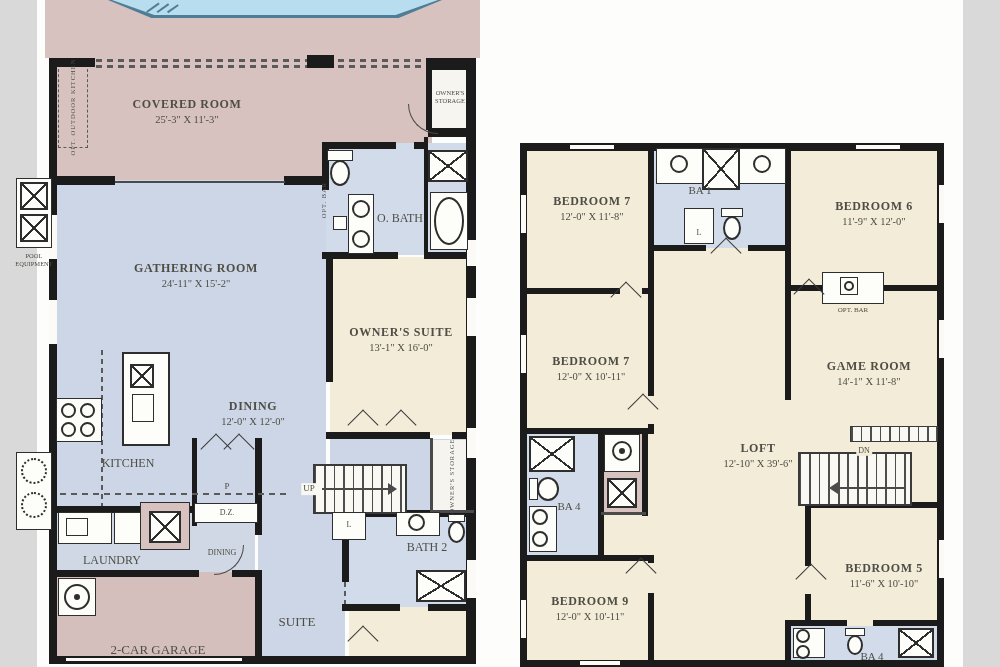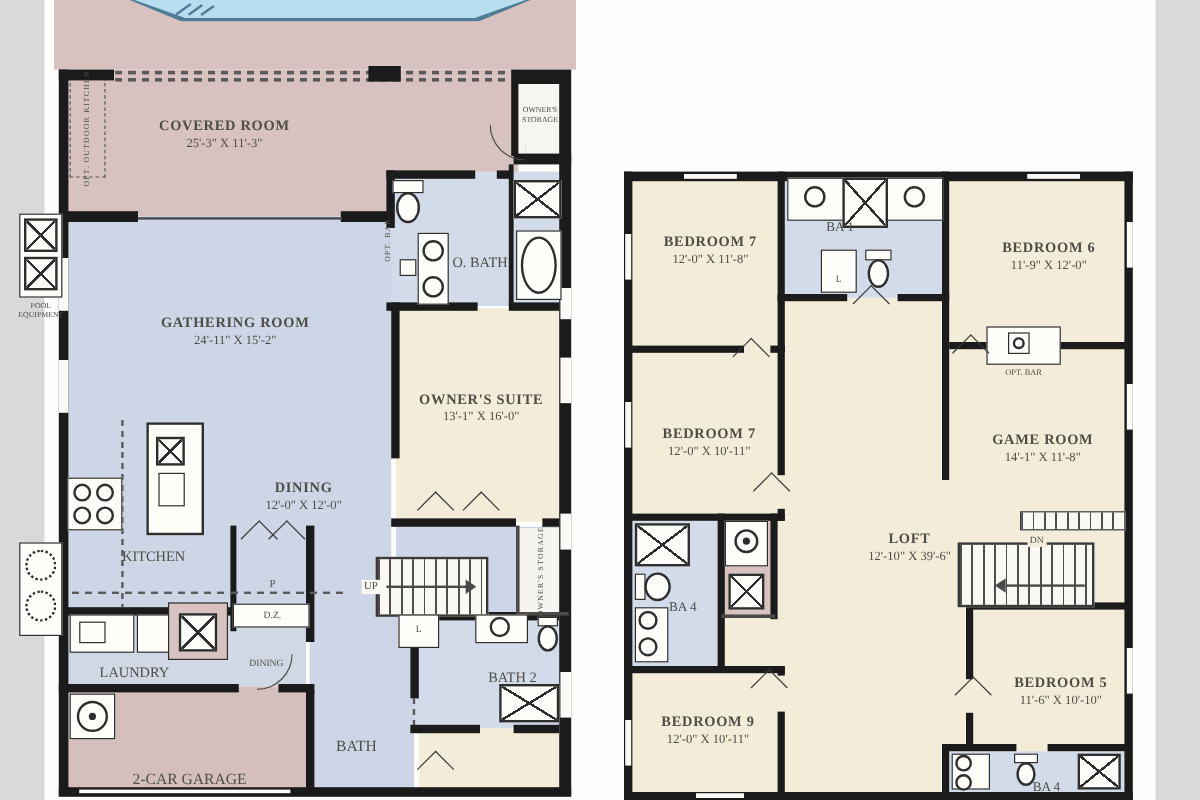--- a/index.html
+++ b/index.html
@@ -191,24 +191,24 @@
     <div class="lbl" style="left:253px;top:414px">
       <span class="name s12">DINING</span>
       <span class="dims s10">12'-0" X 12'-0"</span>
     </div>
     <div class="lbl name s12" style="left:128px;top:464px">KITCHEN</div>
     <div class="lbl name s9" style="left:227px;top:487px">P</div>
     <div class="lbl name s8" style="left:227px;top:513px">D.Z.</div>
     <div class="lbl name s12" style="left:112px;top:561px">LAUNDRY</div>
     <div class="lbl name s8" style="left:222px;top:553px">DINING</div>
     <div class="lbl name s9" style="left:309px;top:489px;background:#faf8f2;padding:0 2px">UP</div>
-    <div class="lbl name s12" style="left:427px;top:565px">BATH 2</div>
+    <div class="lbl name s12" style="left:427px;top:548px">BATH 2</div>
     <div class="lbl name s8" style="left:349px;top:525px">L</div>
     <div class="lbl vlbl s65" style="left:452px;top:476px">OWNER'S STORAGE</div>
-    <div class="lbl name s13" style="left:297px;top:622px">BATH</div>
+    <div class="lbl name s13" style="left:297px;top:622px">SUITE</div>
     <div class="lbl name s13" style="left:158px;top:650px">2-CAR GARAGE</div>
   </div>
 
   <div>
 
     <div class="room" style="left:527px;top:150px;width:410px;height:510px;background:#f3ecd8"></div>
     <div class="room" style="left:654px;top:150px;width:131px;height:98px;background:#d2dbe9"></div>
     <div class="room" style="left:527px;top:434px;width:71px;height:121px;background:#d2dbe9"></div>
     <div class="room" style="left:601px;top:431px;width:41px;height:81px;background:#d7c2bf"></div>
     <div class="room" style="left:791px;top:626px;width:146px;height:34px;background:#d2dbe9"></div>

